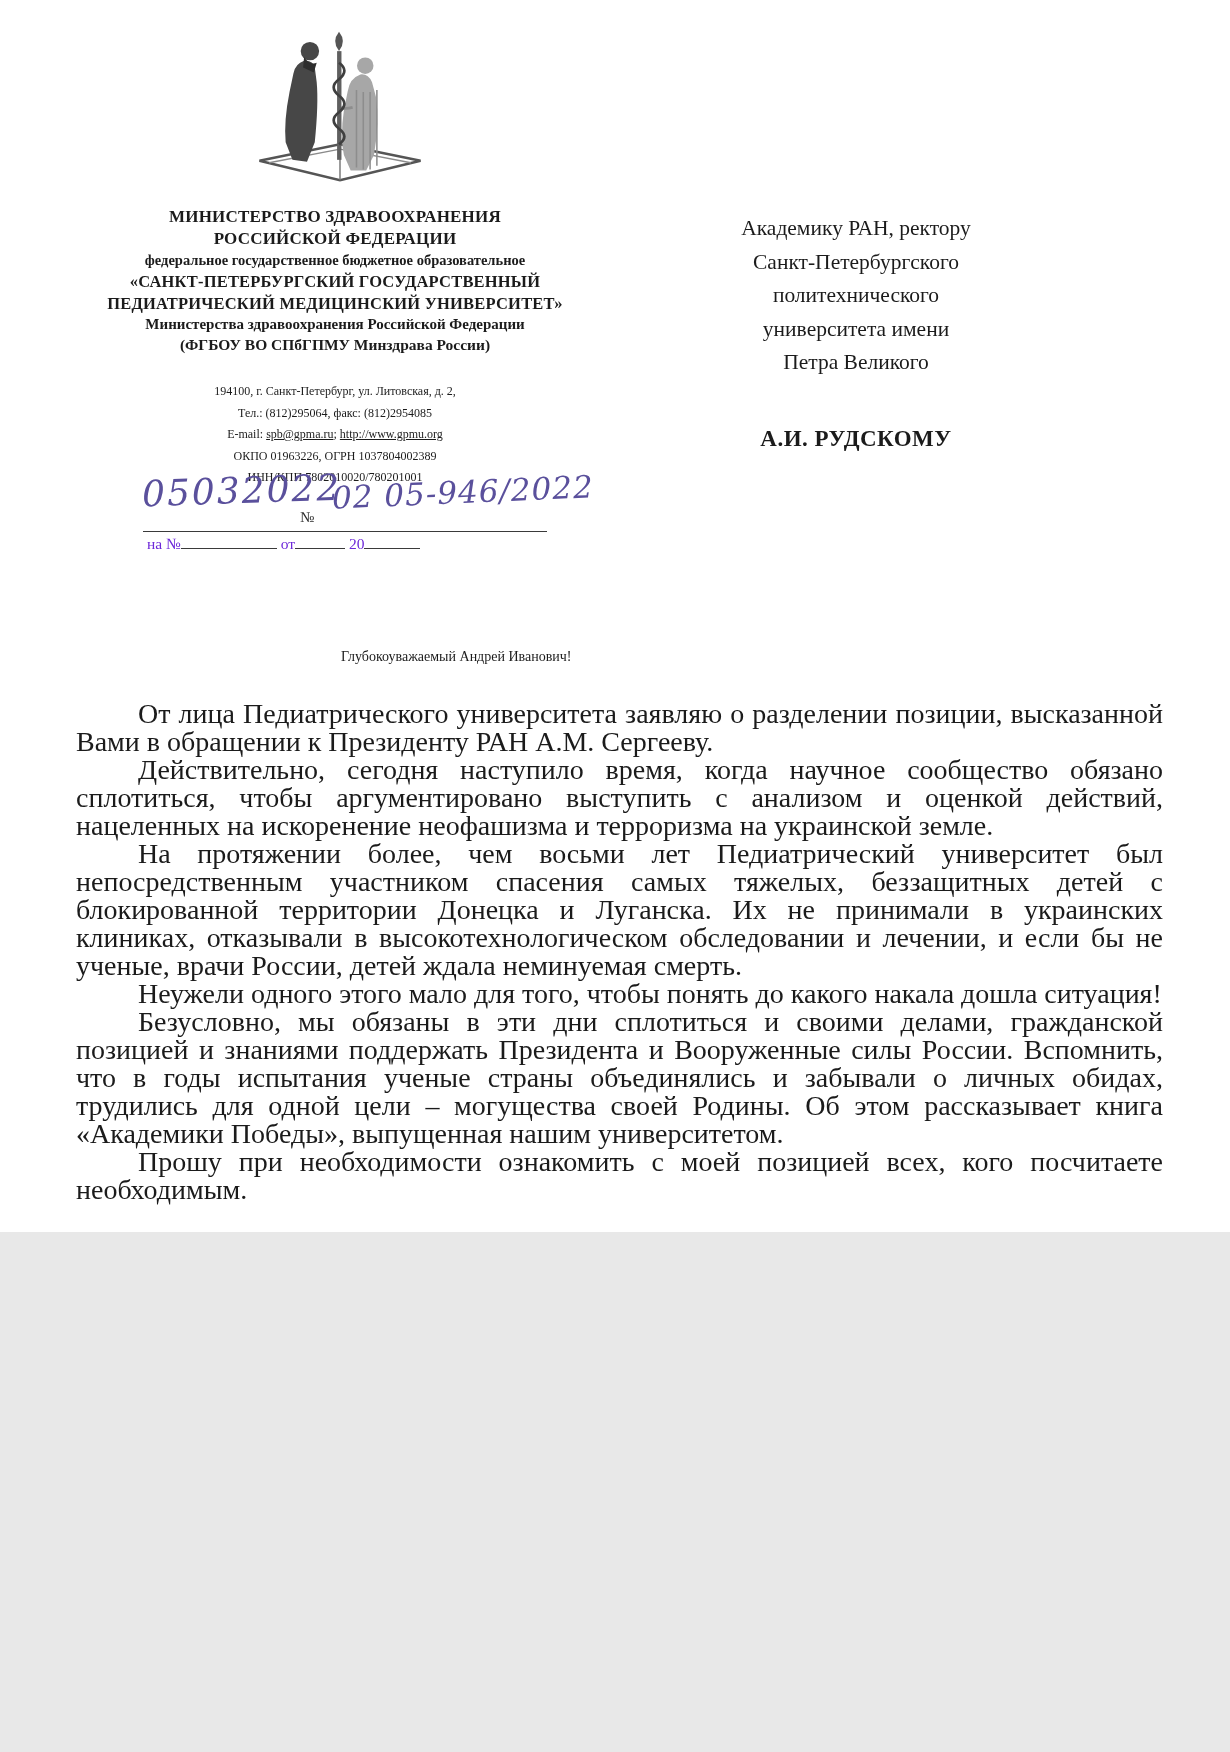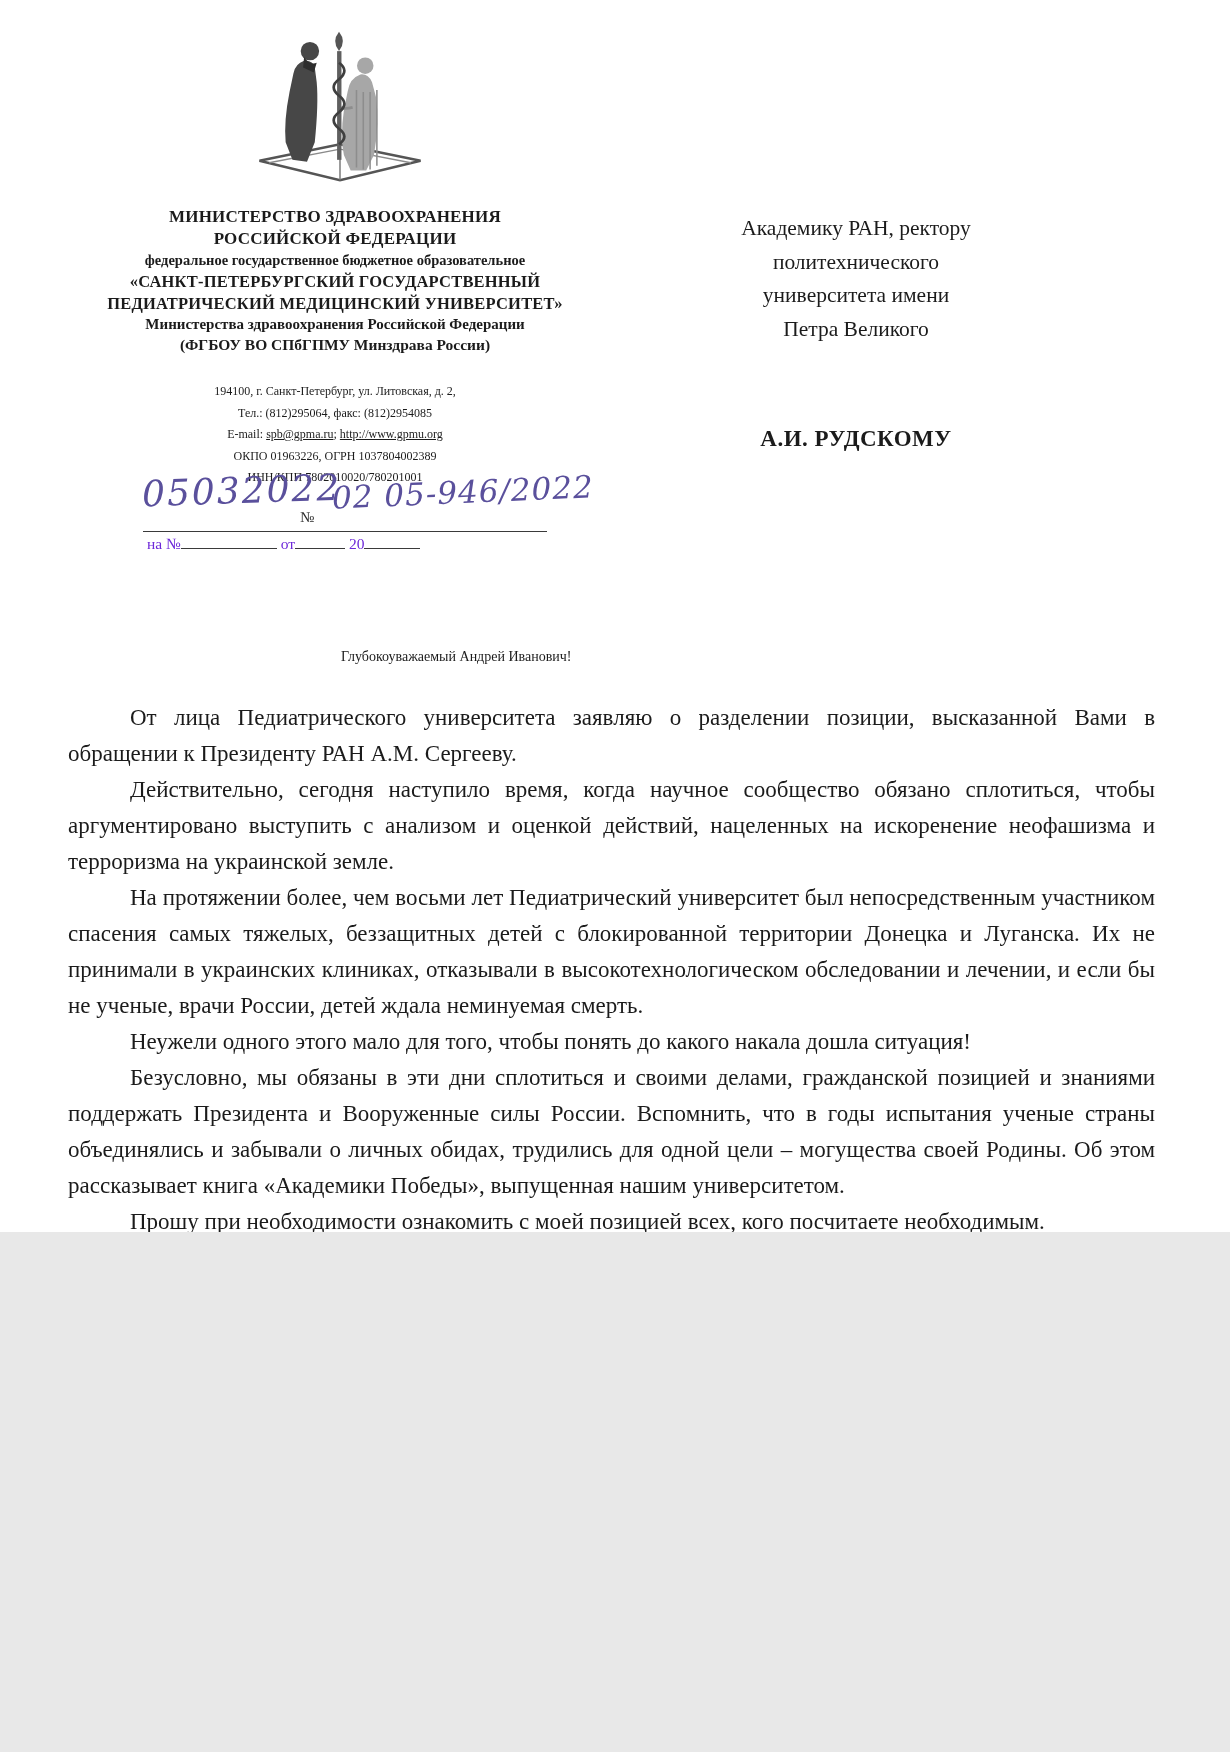--- a/index.html
+++ b/index.html
@@ -24,21 +24,21 @@
   .hand-date{position:absolute;left:142px;top:470px;font-size:36px;transform:rotate(-2deg);letter-spacing:2px;}
   .hand-num{position:absolute;left:332px;top:474px;font-size:31px;transform:rotate(-2.5deg);letter-spacing:1px;}
   .ref-no{position:absolute;left:300px;top:509px;font-size:15px;color:#2a2a2a;}
   .reply-row{position:absolute;left:147px;top:533px;font-size:15.5px;color:#6d28d9;white-space:nowrap;}
   .blank{display:inline-block;border-bottom:1.4px solid #3a3a3a;height:15px;vertical-align:baseline;}
   
   .addr{position:absolute;left:640px;top:212px;width:432px;text-align:center;font-size:21.5px;line-height:33.5px;}
   .addr-name{position:absolute;left:640px;top:426px;width:432px;text-align:center;font-size:23px;font-weight:bold;letter-spacing:.5px;}
   
   .salutation{position:absolute;left:341px;top:649px;font-size:14px;}
-  .body-text{position:absolute;left:68px;top:700px;width:1087px;font-size:23px;line-height:36px;}
+  .body-text{position:absolute;left:76px;top:700px;width:1087px;font-size:28px;line-height:28px;}
   .body-text p{margin:0;text-indent:62px;text-align:justify;}
   
   .closing{position:absolute;left:222px;top:1390px;font-family:"DejaVu Serif","Liberation Serif",serif;
     font-style:italic;font-size:44px;color:#3c3343;transform:rotate(-3deg);letter-spacing:10px;white-space:nowrap;}
   .autograph{position:absolute;left:468px;top:1408px;width:420px;height:155px;}
   .signoff-degree{position:absolute;left:113px;top:1472px;font-size:21.5px;}
   .signoff-position{position:absolute;left:127px;top:1468px;font-size:22px;}
   .signoff-name{position:absolute;left:846px;top:1496px;font-size:21.5px;}
 </style>
 </head>
@@ -91,20 +91,21 @@
   <div class="hand hand-num">02 05-946/2022</div>
   <div class="ref-underline"></div>
   <div class="reply-row">
     <span>на №</span><span class="blank" style="width:96px"></span>
     <span>от</span><span class="blank" style="width:50px"></span>
     <span>20</span><span class="blank" style="width:56px"></span>
   </div>
 
   <div class="addr">
     <div>Академику РАН, ректору</div>
+    <div>Санкт-Петербургского</div>
     <div>политехнического</div>
     <div>университета имени</div>
     <div>Петра Великого</div>
   </div>
   <div class="addr-name">А.И. РУДСКОМУ</div>
 
   <div class="salutation">Глубокоуважаемый Андрей Иванович!</div>
 
   <div class="body-text">
     <p>От лица Педиатрического университета заявляю о разделении позиции, высказанной Вами в обращении к Президенту РАН А.М. Сергееву.</p>

